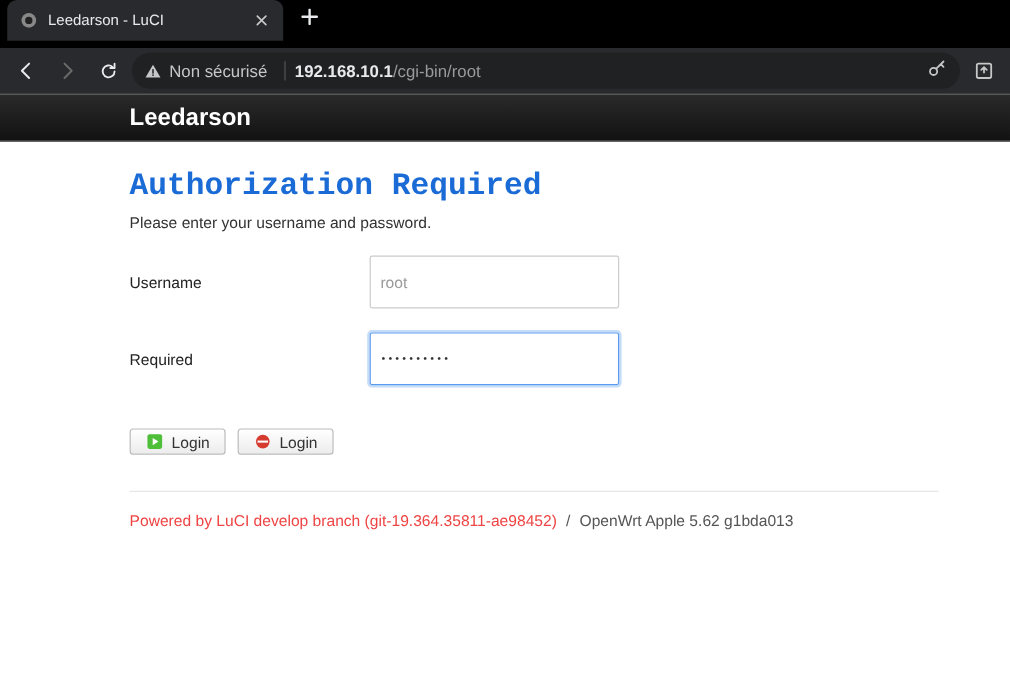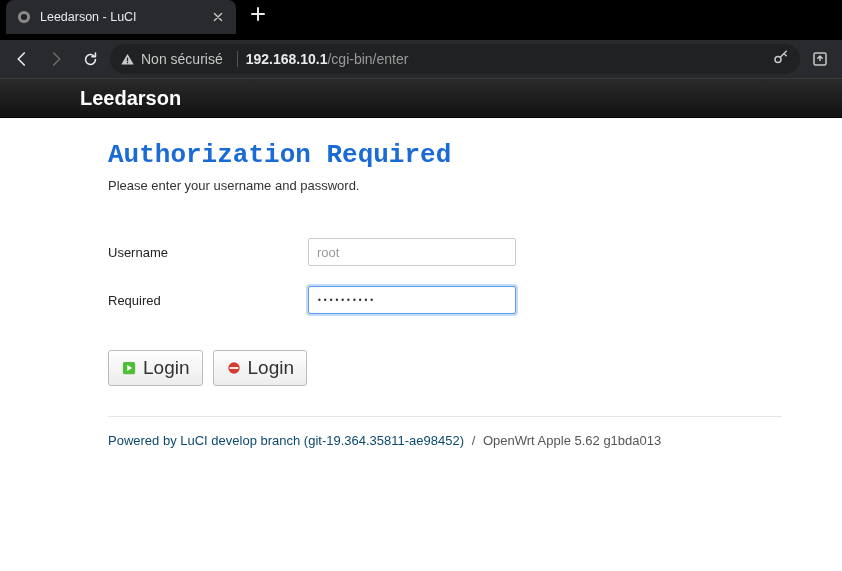--- a/index.html
+++ b/index.html
@@ -17,44 +17,44 @@
   .nav-btn.reload { color:#e8eaed; }
   .addr-bar { flex:1; display:flex; align-items:center; background:#1f2123; border-radius:16px; height:30px; padding: 0 10px; color:#e8eaed; font-size:14px; max-width: 690px; }
   .addr-sec { display:flex; align-items:center; gap:6px; color:#c7c7c7; }
   .addr-sec .sep { width:1px; height:16px; background:#555; margin: 0 8px; }
   .addr-url-host { color:#e8eaed;font-weight:bold; }
   .addr-url-path { color:#9a9a9a; }
   .key-icon { margin-left: auto; color:#c7c7c7; }
   .share-icon { width:28px; height:28px; display:flex; align-items:center; justify-content:center; color:#c7c7c7; margin-left:auto; }
 
   
-  .app-header { height:40px; background:#1d1d1d; background: linear-gradient(#2a2a2a,#121212); display:flex; align-items:center; padding-left: 80px; color:#fff; font-size:20px; font-weight:bold; border-top:1px solid #3a3a3a; border-bottom:1px solid #000; }
+  .app-header { height:40px; background:#1d1d1d; background: linear-gradient(#2a2a2a,#121212); display:flex; align-items:center; padding-left: 108px; color:#fff; font-size:20px; font-weight:bold; border-top:1px solid #3a3a3a; border-bottom:1px solid #000; }
 
   
   .main { padding: 22px 60px 0 108px; color:#333; }
   .main h2 { color:#1b6bd6; font-size:26px; font-weight:bold; margin-bottom:8px;font-family:Liberation Mono, monospace; }
-  .subtitle { font-size:13px; color:#333; margin-bottom: 45px; }
+  .subtitle { font-size:13px; color:#333; margin-bottom: 20px; }
 
   .form { margin-bottom: 36px; }
   .form-row { display:flex; align-items:center; margin-bottom: 20px; }
   .form-row label { width: 200px; text-align:left; padding-right: 12px; font-size:13px; color:#222; }
   .form-row input {
-    width: 208px; height: 28px; border: 1px solid #ccc; border-radius:2px;
+    width: 208px; height: 44px; border: 1px solid #ccc; border-radius:2px;
     padding: 13px 8px; font-size:13px; color:#666; background:#fff;
   }
   .form-row input::placeholder { color:#999; }
   .form-row input.password { border-color:#5a9bed; outline:2px solid rgba(90,155,237,0.35); outline-offset:0; letter-spacing:1px; font-family: monospace; font-size:8px; color:#333; }
 
   .actions { display:flex; gap:10px; margin-bottom: 30px; }
-  .btn { display:flex; align-items:center; gap:6px; border:1px solid #bbb; background: linear-gradient(#ffffff,#ececec); border-radius:3px; height:36px; padding: 0 12px; font-size:19px; color:#333; cursor:pointer; }
+  .btn { display:flex; align-items:center; gap:6px; border:1px solid #bbb; background: linear-gradient(#ffffff,#ececec); border-radius:3px; height:22px; padding: 0 12px; font-size:13px; color:#333; cursor:pointer; }
   .btn .ic { width:16px; height:16px; display:flex; align-items:center; justify-content:center; }
 
   .footer-sep { border-top:1px solid #e6e6e6; margin: 10px 0 16px; }
   .footer { font-size:13px; color:#555; }
-  .footer a { color:#0c4a6e; text-decoration:none; }
+  .footer a { color:#ef4444; text-decoration:none; }
   .footer .slash { margin: 0 4px; color:#555; }
 </style>
 </head>
 <body>
 
 <div class="browser-chrome">
   <div class="tab-strip">
     <div class="tab">
       <span class="favicon">
         <svg viewBox="0 0 16 16" width="14" height="14">
@@ -96,21 +96,21 @@
       <span class="addr-sec">
         <svg viewBox="0 0 24 24" width="15" height="15">
             <path d="M12 3 L22 20 H2 Z" fill="#c7c7c7"></path>
             <rect x="11" y="9" width="2" height="6" fill="#1f2123"></rect>
             <rect x="11" y="16" width="2" height="2" fill="#1f2123"></rect>
           </svg>
         <span>Non sécurisé</span>
         <span class="sep"></span>
       </span>
       <span>
-        <span class="addr-url-host">192.168.10.1</span><span class="addr-url-path">/cgi-bin/enter</span>
+        <span class="addr-url-host">192.168.10.1</span><span class="addr-url-path">/cgi-bin/root</span>
       </span>
       <span class="key-icon">
         <svg viewBox="0 0 24 24" width="18" height="18">
             <circle cx="8" cy="14" r="4" fill="none" stroke="#c7c7c7" stroke-width="2"></circle>
             <path d="M11 11 L19 3 M16 6 L19 9" stroke="#c7c7c7" stroke-width="2" fill="none" stroke-linecap="round"></path>
           </svg>
       </span>
     </div>
     <div class="share-icon">
       <svg viewBox="0 0 24 24" width="18" height="18">

